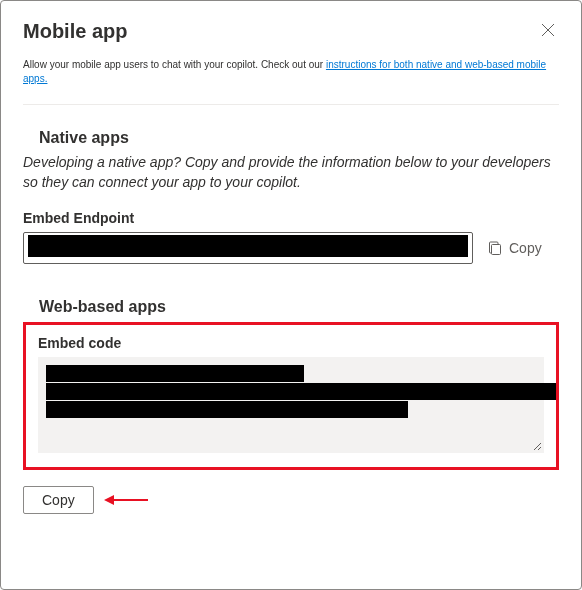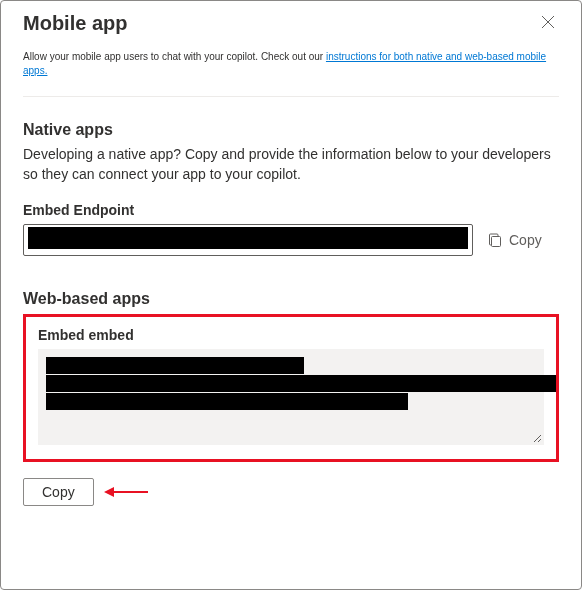--- a/index.html
+++ b/index.html
@@ -11,21 +11,21 @@
       font-family: "Segoe UI", -apple-system, sans-serif;
       font-size: 14px;
       color: #323130;
       background: #fff;
     }
     .panel {
       width: 582px;
       height: 590px;
       border: 1px solid #8a8886;
       border-radius: 4px;
-      padding: 10px 22px;
+      padding: 18px 22px;
       position: relative;
     }
     .header {
       display: flex;
       justify-content: space-between;
       align-items: center;
       margin-bottom: 14px;
     }
     .title {
       font-size: 20px;
@@ -56,26 +56,28 @@
     }
     .divider {
       border: none;
       border-top: 1px solid #edebe9;
       margin-bottom: 24px;
     }
     .section-heading {
       font-size: 16px;
       font-weight: 600;
       margin-bottom: 6px;
+      margin-left: 16px;
     }
     .section-desc {
       font-size: 14px;
       color: #323130;
       line-height: 1.4;
       margin-bottom: 18px;
+      font-style: italic;
     }
     .field-label {
       font-size: 14px;
       font-weight: 600;
       margin-bottom: 6px;
       display: block;
     }
     .token-row {
       display: flex;
       align-items: center;
@@ -215,21 +217,21 @@
         <rect x="4.5" y="4.5" width="9" height="10" rx="1"></rect>
         <path d="M11 4.5V3a1 1 0 0 0-1-1H3.5a1 1 0 0 0-1 1v9a1 1 0 0 0 1 1H4.5"></path>
       </svg>
       <span>Copy</span>
     </button>
   </div>
 
   <h2 class="section-heading">Web-based apps</h2>
 
   <div class="highlight-box">
-    <label class="field-label">Embed embed</label>
+    <label class="field-label">Embed code</label>
     <div class="embed-area">
       <div class="embed-redact">
         <div class="er1"></div>
         <div class="er2"></div>
         <div class="er3"></div>
       </div>
       <svg class="resize-handle" viewBox="0 0 10 10" stroke="#605e5c" stroke-width="1">
         <line x1="2" y1="9" x2="9" y2="2"></line>
         <line x1="6" y1="9" x2="9" y2="6"></line>
       </svg>

